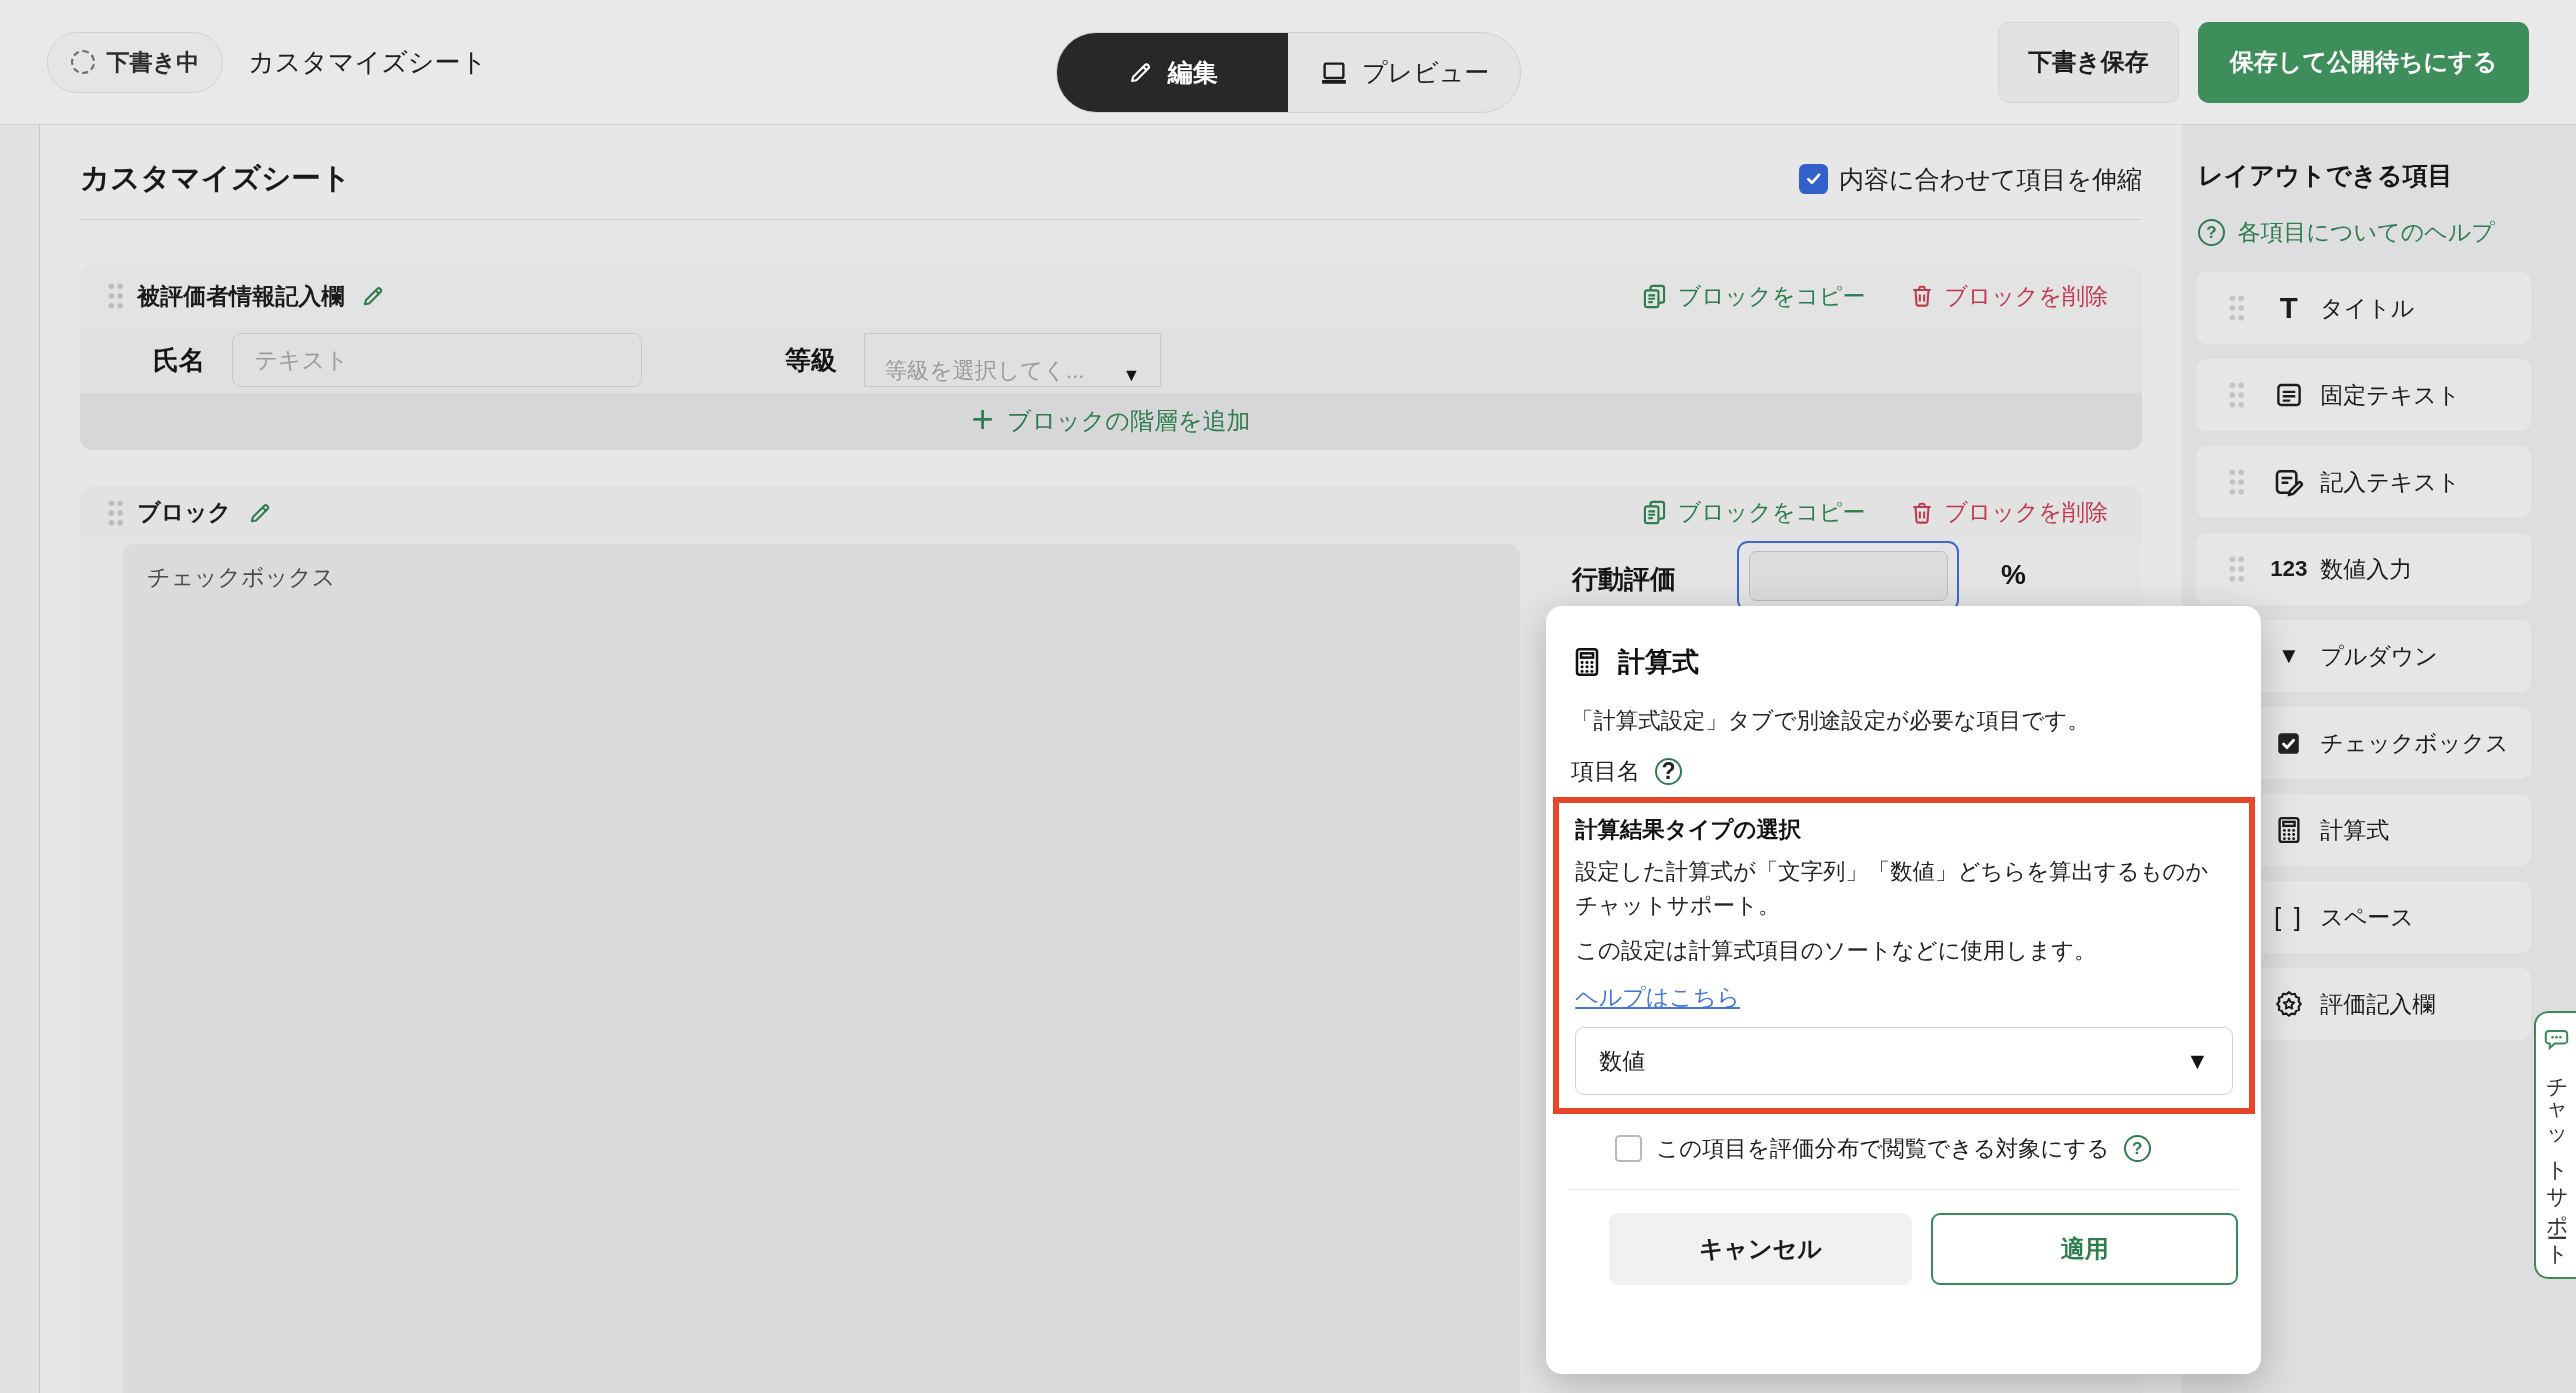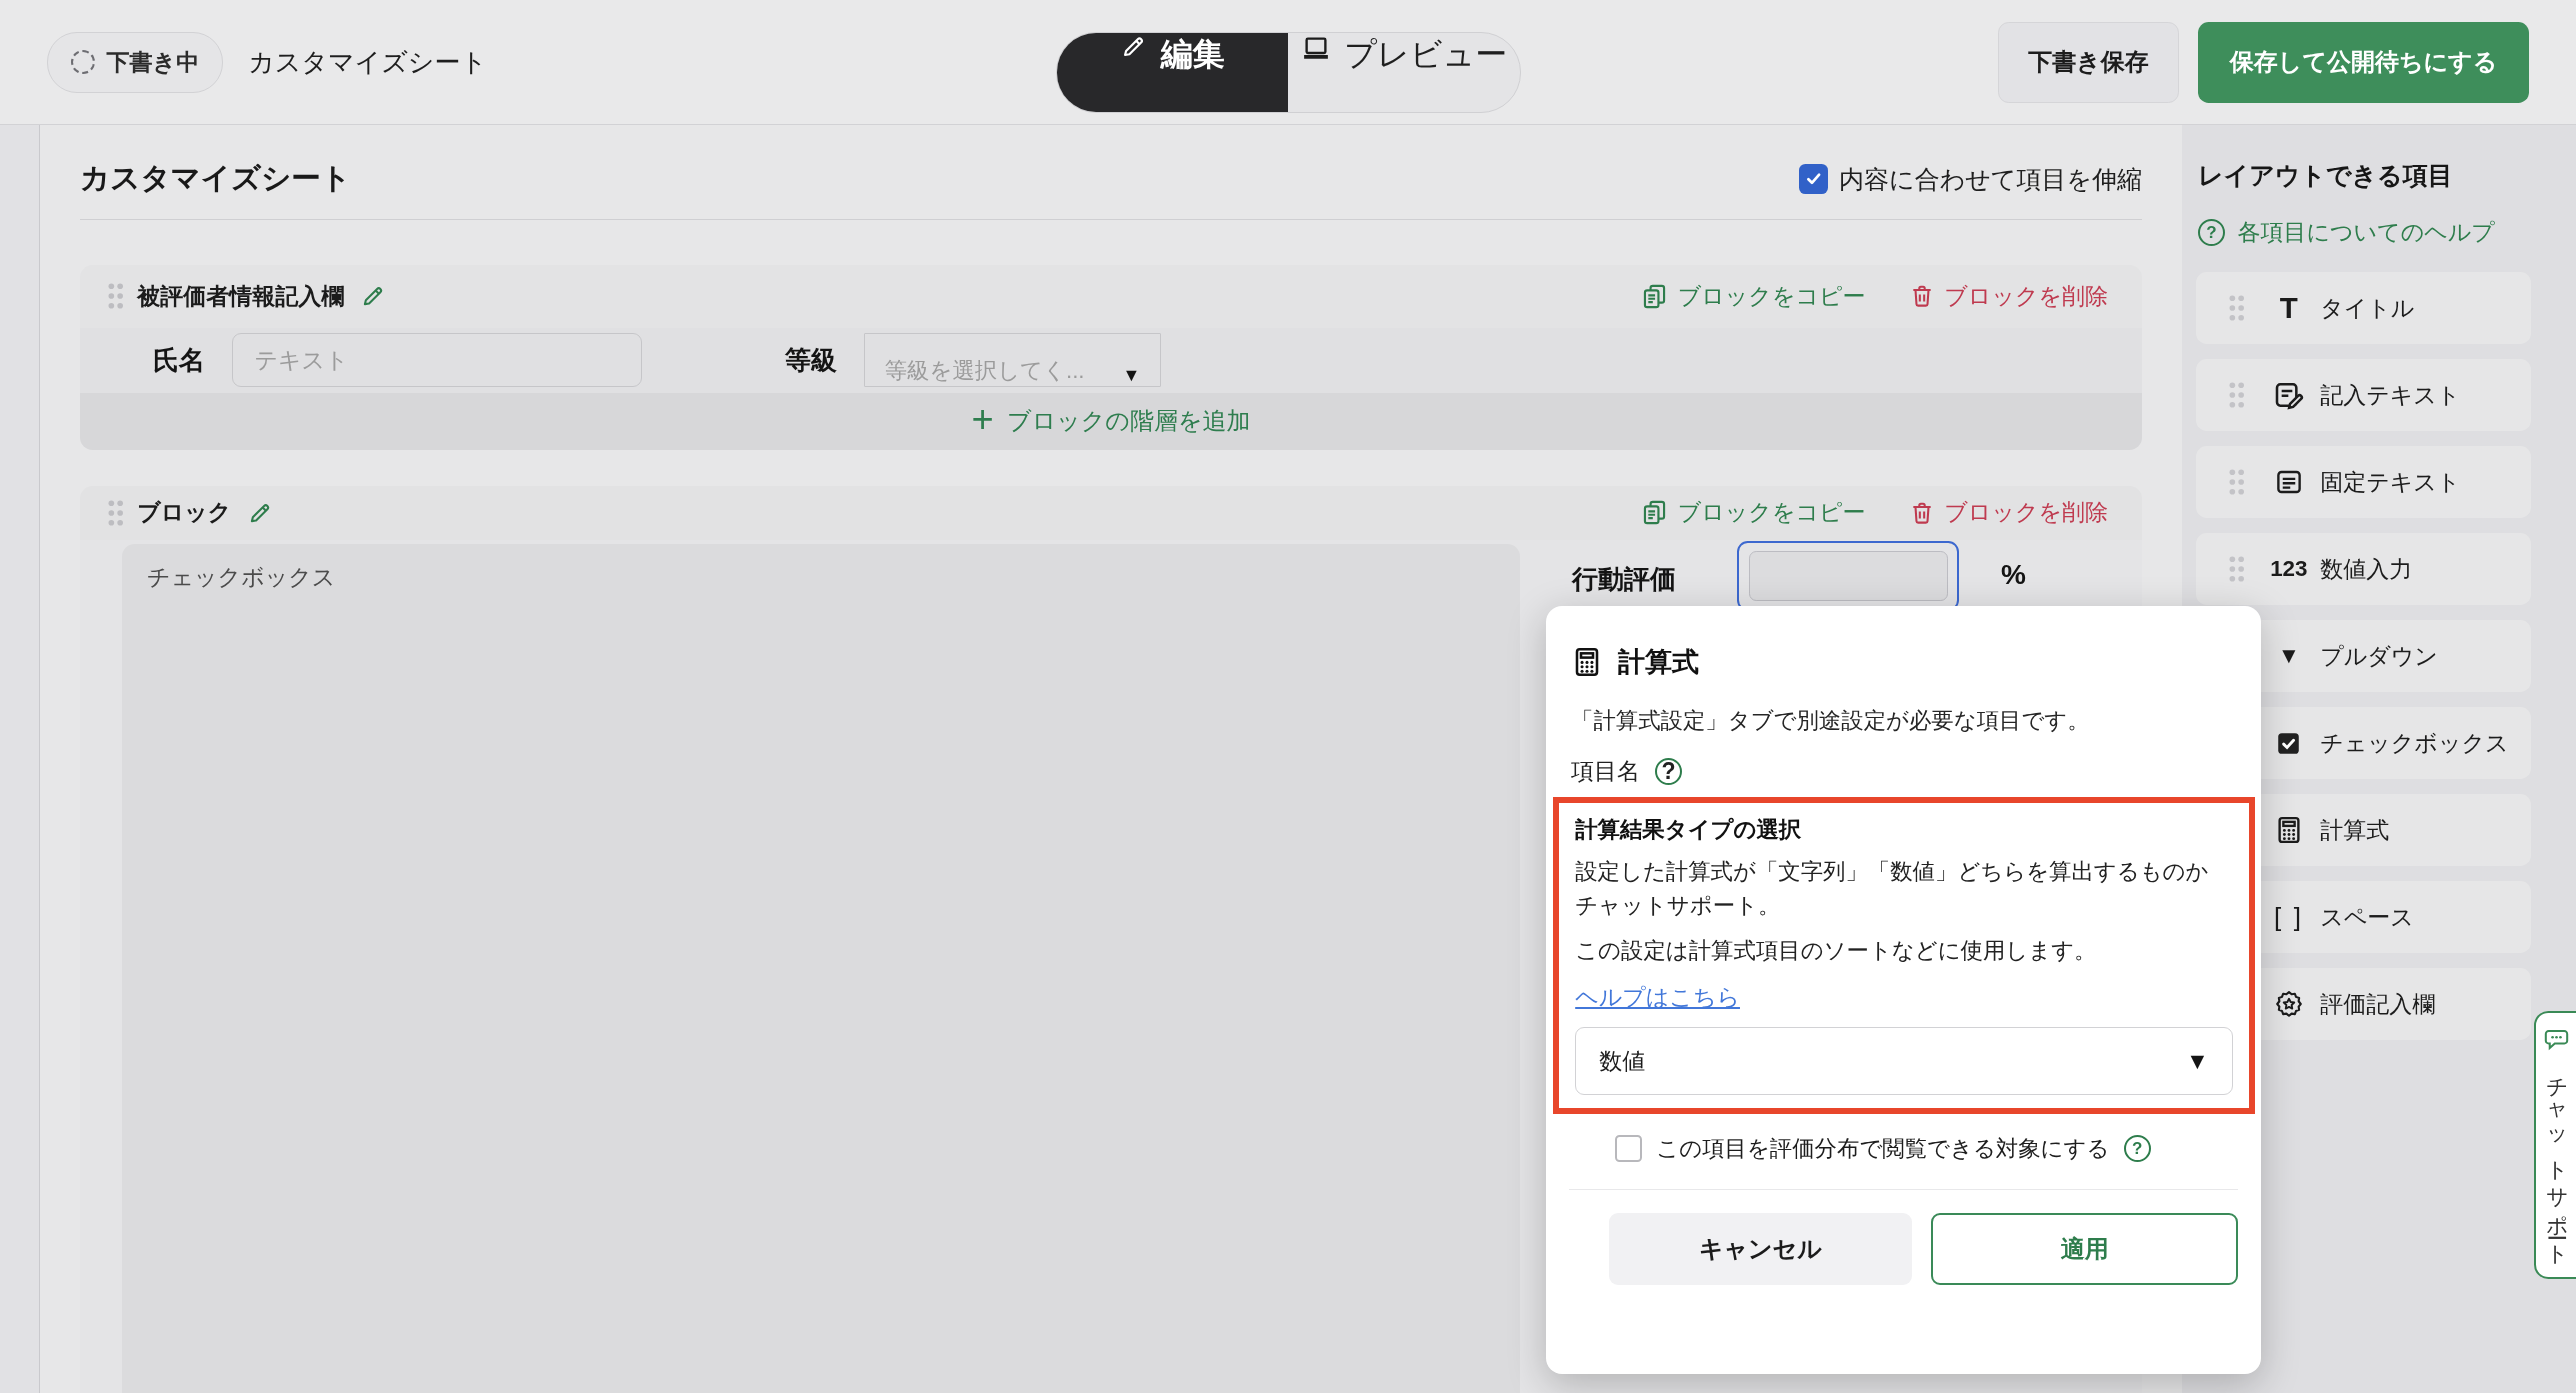--- a/index.html
+++ b/index.html
@@ -22,21 +22,21 @@
   }
   .dashed-circle { width:24px; height:24px; border:2.7px dashed #6d6d72; border-radius:50%; }
   .status-badge span { font-size:23px; font-weight:700; color:#2b2b2b; }
   .tb-title { margin-left:25px; font-size:26px; font-weight:500; color:#1e1e1e; }
 
   .mode-toggle {
     position:absolute; left:1056px; top:32px; width:465px; height:81px;
     border-radius:40px; overflow:hidden; display:flex; border:1.8px solid #d0d0d3;
     background:#e4e4e6; z-index:31;
   }
-  .seg { display:flex; align-items:flex-start; justify-content:center; gap:13.4px; font-size:32px; cursor:default; }
+  .seg { display:flex; align-items:center; justify-content:center; gap:13.4px; font-size:25px; cursor:default; }
   .seg-edit { width:231px; background:#28282a; color:#fff; font-weight:600; }
   .seg-preview { flex:1; color:#1f1f1f; font-weight:500; }
 
   .tb-buttons { margin-left:auto; display:flex; gap:19px; align-items:center; position:relative; z-index:31; }
   .btn { height:81px; border-radius:10.7px; display:flex; align-items:center; justify-content:center;
          font-size:24px; font-weight:700; border:none; }
   .btn-draft { width:181px; background:#e2e2e5; border:1.8px solid #d5d5d8; color:#1d1d1d; }
   .btn-publish { width:331px; background:#3e8e5b; color:#fff; }
 
   
@@ -357,47 +357,47 @@
             <g fill="#c3c3c7">
               <circle cx="7" cy="6" r="3.2"></circle>
               <circle cx="17" cy="6" r="3.2"></circle>
               <circle cx="7" cy="17" r="3.2"></circle>
               <circle cx="17" cy="17" r="3.2"></circle>
               <circle cx="7" cy="28" r="3.2"></circle>
               <circle cx="17" cy="28" r="3.2"></circle>
             </g>
           </svg>
         <span class="icon-box">
+          <svg width="30" height="30" viewBox="0 0 24 24" fill="none" stroke="#1c1c1c" stroke-width="1.9">
+              <rect x="3.5" y="4" width="17" height="16" rx="2.5"></rect>
+              <path d="M7 9.5h10M7 13h10M7 16.5h6"></path>
+            </svg>
+        </span>
+        <span class="lbl">固定テキスト</span>
+      </div>
+
+      <div class="sb-card">
+        <svg width="21.5" height="30" viewBox="0 0 24 34">
+            <g fill="#c3c3c7">
+              <circle cx="7" cy="6" r="3.2"></circle>
+              <circle cx="17" cy="6" r="3.2"></circle>
+              <circle cx="7" cy="17" r="3.2"></circle>
+              <circle cx="17" cy="17" r="3.2"></circle>
+              <circle cx="7" cy="28" r="3.2"></circle>
+              <circle cx="17" cy="28" r="3.2"></circle>
+            </g>
+          </svg>
+        <span class="icon-box">
           <svg width="32" height="32" viewBox="0 0 24 24" fill="none" stroke="#1c1c1c" stroke-width="1.9">
               <rect x="3" y="4" width="14.5" height="16" rx="2.5"></rect>
               <path d="M6.5 9h8M6.5 12.5h5"></path>
               <path d="M12.8 18.6l6-6a1.6 1.6 0 012.3 2.3l-6 6-3 .7.7-3z" fill="#e6e6e7"></path>
             </svg>
         </span>
         <span class="lbl">記入テキスト</span>
-      </div>
-
-      <div class="sb-card">
-        <svg width="21.5" height="30" viewBox="0 0 24 34">
-            <g fill="#c3c3c7">
-              <circle cx="7" cy="6" r="3.2"></circle>
-              <circle cx="17" cy="6" r="3.2"></circle>
-              <circle cx="7" cy="17" r="3.2"></circle>
-              <circle cx="17" cy="17" r="3.2"></circle>
-              <circle cx="7" cy="28" r="3.2"></circle>
-              <circle cx="17" cy="28" r="3.2"></circle>
-            </g>
-          </svg>
-        <span class="icon-box">
-          <svg width="30" height="30" viewBox="0 0 24 24" fill="none" stroke="#1c1c1c" stroke-width="1.9">
-              <rect x="3.5" y="4" width="17" height="16" rx="2.5"></rect>
-              <path d="M7 9.5h10M7 13h10M7 16.5h6"></path>
-            </svg>
-        </span>
-        <span class="lbl">固定テキスト</span>
       </div>
 
       <div class="sb-card">
         <svg width="21.5" height="30" viewBox="0 0 24 34">
             <g fill="#c3c3c7">
               <circle cx="7" cy="6" r="3.2"></circle>
               <circle cx="17" cy="6" r="3.2"></circle>
               <circle cx="7" cy="17" r="3.2"></circle>
               <circle cx="17" cy="17" r="3.2"></circle>
               <circle cx="7" cy="28" r="3.2"></circle>

